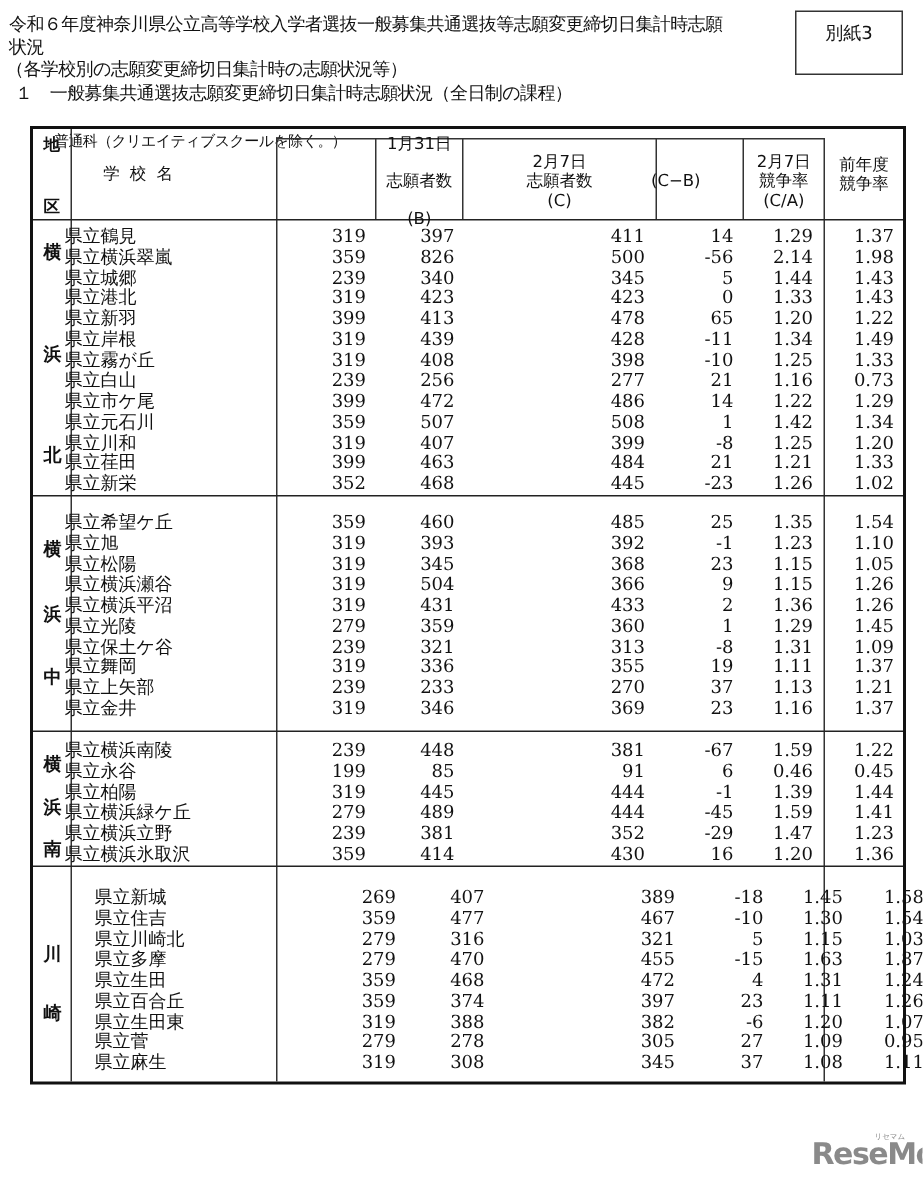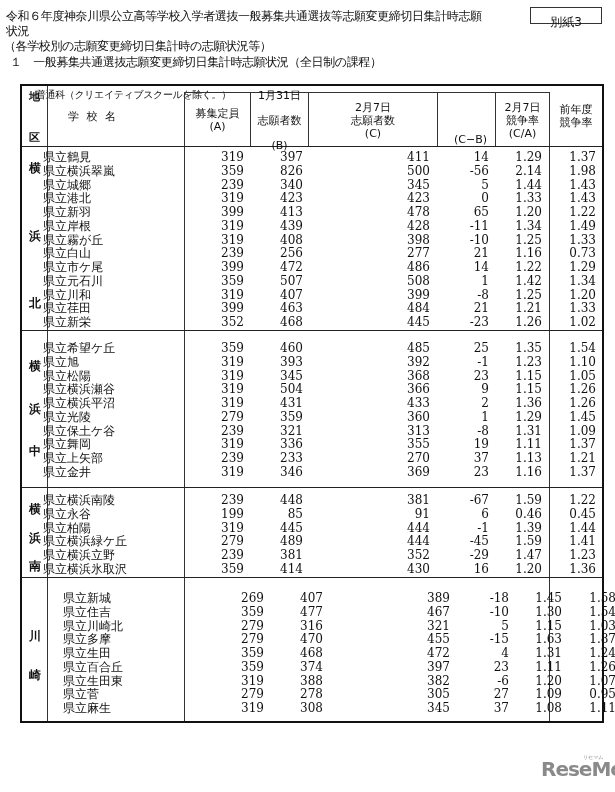--- a/index.html
+++ b/index.html
@@ -12,21 +12,21 @@
     position: absolute; left: 6px; font-size: 12px; line-height: 14px;
     white-space: nowrap; letter-spacing: -0.4px;
     font-family: "DejaVu Sans", "Liberation Sans", sans-serif;
   }
   #t1 { top: 9px; }
   #t2 { top: 24px; }
   #t3 { top: 39px; left: 4px; }
   #t4 { top: 55px; left: 10px; }
   #t5 { top: 73px; left: 36px; font-size: 10px; margin-top: 15px; }
   .attachment-box {
-    position: absolute; left: 530px; top: 7px; width: 72px; height: 17px;
+    position: absolute; left: 530px; top: 7px; width: 72px; height: 43px;
     border: 1px solid #333; box-sizing: border-box;
     font-size: 12px; line-height: 28px; text-align: center;
     font-family: "DejaVu Sans", "Liberation Sans", sans-serif;
   }
   .table {
     position: absolute; left: 20px; top: 84px; width: 584px; height: 639px;
     border: 2px solid #111; box-sizing: border-box;
   }
   .vline { position: absolute; width: 1px; background: #333; }
   .hline { position: absolute; height: 1px; background: #333; }
@@ -83,38 +83,34 @@
   <div class="vline" style="left:527px; top:6px; height:629px;"></div>
   <div class="hline group" style="left:0; top:60px; width:580px;"></div>
   <div class="hline group" style="left:0; top:244px; width:580px;"></div>
   <div class="hline group" style="left:0; top:401px; width:580px;"></div>
   <div class="hline group" style="left:0; top:491px; width:580px;"></div>
 
   <div class="hcell" style="left:0; top:4px; width:25px; height:54px; justify-content:space-between; font-weight:bold;">
     <span>地</span>
     <span>区</span>
   </div>
-  <div class="hcell" style="left:26px; top:0; width:90px; height:60px; letter-spacing:2px;">
+  <div class="hcell" style="left:26px; top:0; width:90px; height:60px; letter-spacing:2px;font-family:Liberation Serif, serif;">
     <span>学 校 名</span>
-  </div>
-  <div class="hcell" style="left:163px; top:8px; width:65px; height:52px;">
-    <span>募集定員</span>
-    <span>(A)</span>
   </div>
   <div class="hcell" style="left:229px; top:8px; width:57px; height:52px;gap:12px;">
     <span>1月31日</span>
     <span>志願者数</span>
     <span>(B)</span>
   </div>
   <div class="hcell" style="left:287px; top:8px; width:128px; height:52px;">
     <span>2月7日</span>
     <span>志願者数</span>
     <span>(C)</span>
   </div>
-  <div class="hcell" style="left:420px; top:8px; width:57px; height:52px;justify-content:flex-end;">
+  <div class="hcell" style="left:400px; top:8px; width:57px; height:52px;">
     <span>(C−B)</span>
   </div>
   <div class="hcell" style="left:474px; top:8px; width:53px; height:52px;">
     <span>2月7日</span>
     <span>競争率</span>
     <span>(C/A)</span>
   </div>
   <div class="hcell" style="left:528px; top:0; width:52px; height:60px;">
     <span>前年度</span>
     <span>競争率</span>

